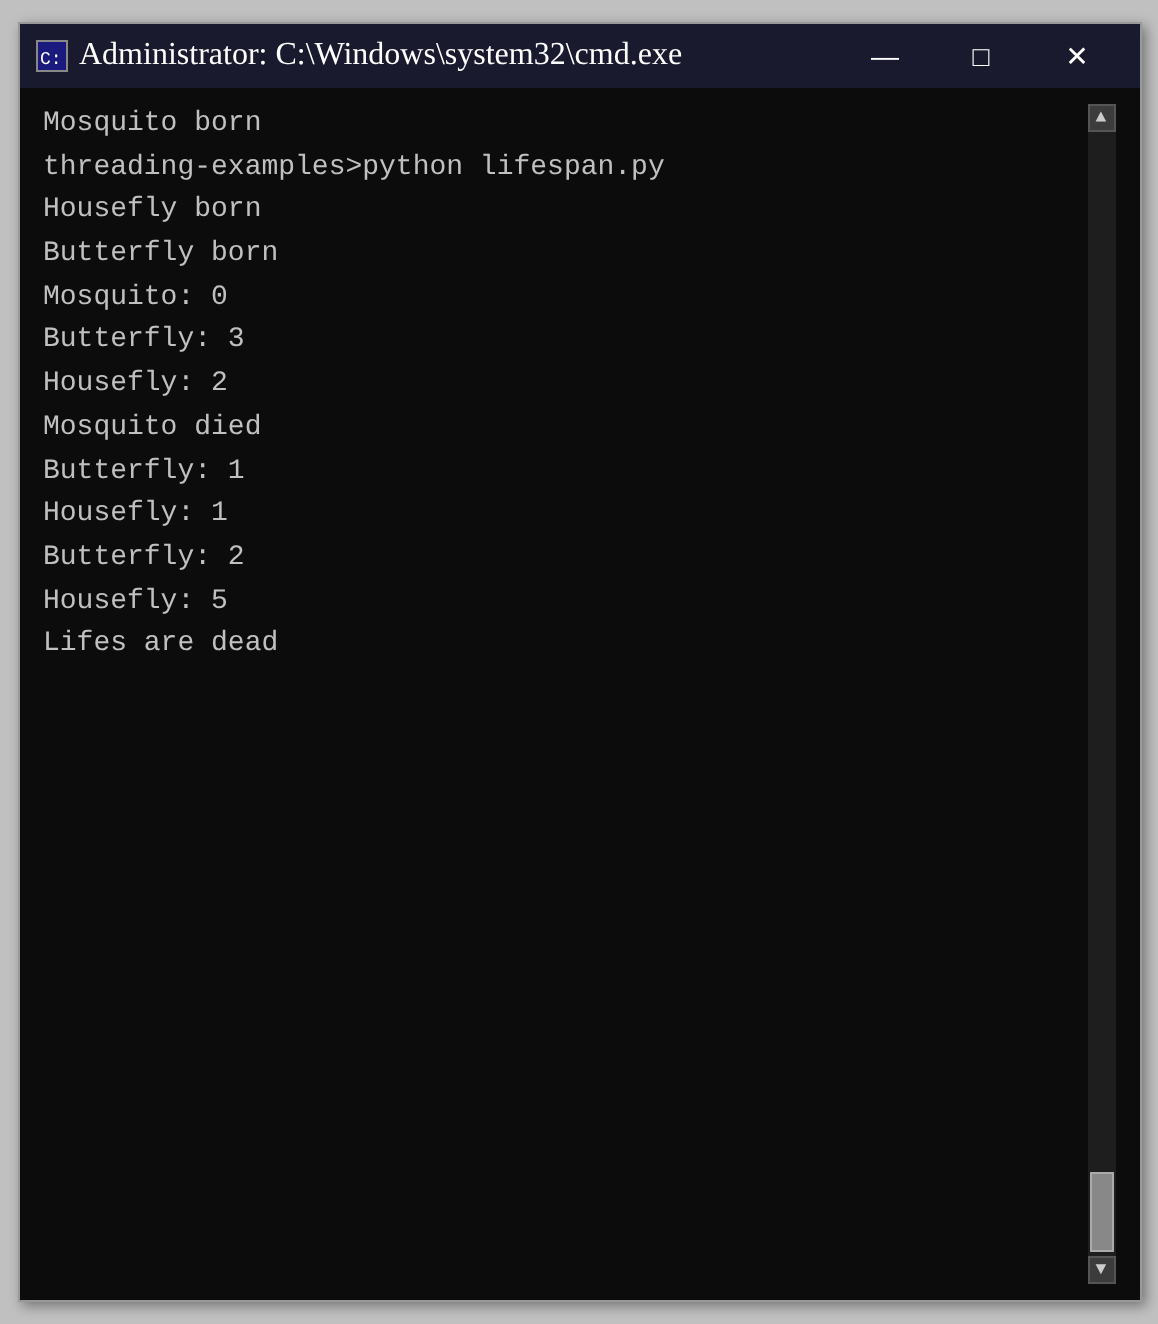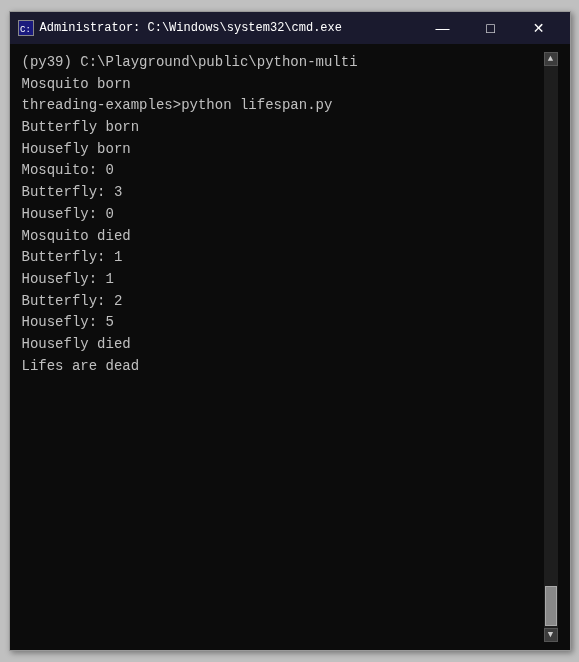--- a/index.html
+++ b/index.html
@@ -51,22 +51,22 @@
       display: flex;
       align-items: center;
       justify-content: center;
       font-size: 10px;
       color: white;
       border: 1px solid #888;
     }
 
     .title-bar-title {
       color: white;
-      font-size: 12px;
-      font-family: Liberation Mono, monospace;
+      font-size: 16px;
+      font-family: Liberation Serif, serif;
       text-align: center;
     }
 
     .title-bar-controls {
       display: flex;
       gap: 2px;
     }
 
     .title-btn {
       width: 46px;
@@ -161,34 +161,32 @@
       <span class="title-bar-title">Administrator: C:\Windows\system32\cmd.exe</span>
     </div>
     <div class="title-bar-controls">
       <button class="title-btn">—</button>
       <button class="title-btn">□</button>
       <button class="title-btn close">✕</button>
     </div>
   </div>
   <div class="console-body">
     <div class="console-content" id="console-lines">
-    <div class="console-line">(py39) C:\Playground\public\python-multi</div>
         <div class="console-line">Mosquito born</div>
         <div class="console-line">threading-examples&gt;python lifespan.py</div>
+        <div class="console-line">Housefly born</div>
         <div class="console-line">Butterfly born</div>
-        <div class="console-line">Housefly born</div>
         <div class="console-line">Mosquito: 0</div>
         <div class="console-line">Butterfly: 3</div>
-        <div class="console-line">Housefly: 0</div>
+        <div class="console-line">Housefly: 2</div>
         <div class="console-line">Mosquito died</div>
         <div class="console-line">Butterfly: 1</div>
         <div class="console-line">Housefly: 1</div>
         <div class="console-line">Butterfly: 2</div>
         <div class="console-line">Housefly: 5</div>
-        <div class="console-line">Housefly died</div>
         <div class="console-line">Lifes are dead</div>
       </div>
     <div class="scrollbar">
       <div class="scrollbar-arrow">▲</div>
       <div class="scrollbar-track">
         <div class="scrollbar-thumb"></div>
       </div>
       <div class="scrollbar-arrow">▼</div>
     </div>
   </div>

